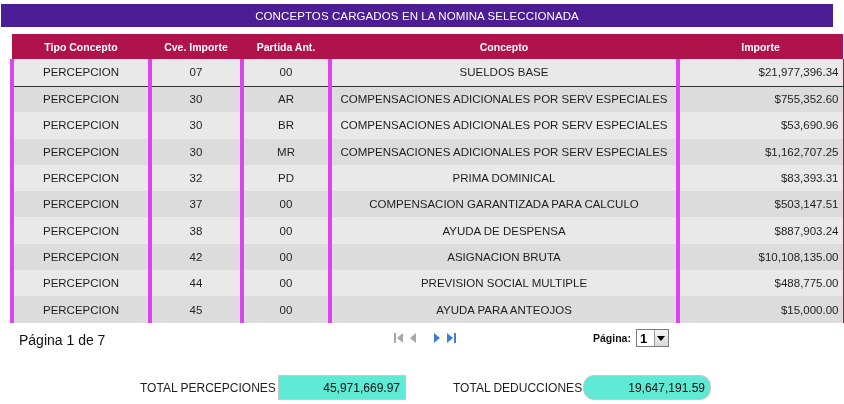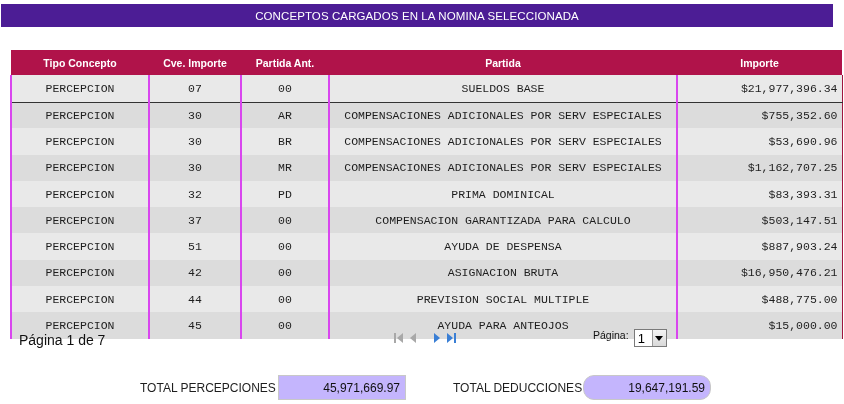--- a/index.html
+++ b/index.html
@@ -7,60 +7,60 @@
   body { font-family: "Liberation Sans", "DejaVu Sans", sans-serif; color: #222; position: relative; }
 
   .title-bar {
     position: absolute; left: 1px; top: 4px; width: 832px; height: 23px;
     background: #4c1d95; color: #ffffff; font-size: 11.5px;
     display: flex; align-items: center; justify-content: center;
     letter-spacing: 0.1px;
   }
 
   table.grid {
-    position: absolute; left: 10px; top: 50px; width: 831px;
+    position: absolute; left: 10px; top: 34px; width: 831px;
     border-collapse: collapse; table-layout: fixed; font-size: 11.5px;
   }
   table.grid th {
     background: #b0134a; color: #ffffff; font-weight: bold; font-size: 10.5px;
     height: 25px; text-align: center; padding: 0 4px;
   }
   table.grid td {
     height: 26.3px; text-align: center; padding: 0 6px;
-    border-left: 2px solid #d946ef; border-right: 1px solid #a0163f;
-    white-space: nowrap; color: #1e1e1e; font-family: Liberation Mono, monospace;
+    border-left: 4px solid #d946ef; border-right: 1px solid #a0163f;
+    white-space: nowrap; color: #1e1e1e;
   }
   table.grid tr.row-odd td { background: #e9e9e9; }
   table.grid tr.row-even td { background: #dcdcdc; }
   table.grid tr.first-row td { border-bottom: 1.5px solid #333; height: 27px; }
   table.grid td.num { text-align: right; padding-right: 4px; }
 
   .pager-info { position: absolute; left: 19px; top: 332px; font-size: 14px; color: #111; }
 
   .pager-nav { position: absolute; left: 392px; top: 330px; height: 16px; display: flex; align-items: center; }
   .pager-btn { width: 14px; height: 14px; display: flex; align-items: center; justify-content: center; margin-right: 0px; }
   .pager-btn.gap { margin-left: 10px; }
   .pager-btn svg { display: block; }
 
-  .page-select-wrap { position: absolute; left: 593px; top: 329px; display: flex; align-items: flex-start; font-size: 10.5px; }
+  .page-select-wrap { position: absolute; left: 593px; top: 329px; display: flex; align-items: center; font-size: 10.5px; font-weight: bold; }
   .page-select-label { margin-right: 5px; color: #111; }
   .page-select {
     width: 33px; height: 18px; border: 1px solid #7a7a7a; background: #fff;
     display: flex; align-items: center; font-size: 13px;
   }
   .page-select .val { flex: 1; padding-left: 3px; color: #000; }
   .page-select .arrow {
     width: 14px; height: 16px; background: linear-gradient(#f4f4f4, #d9d9d9);
     border-left: 1px solid #9a9a9a; display: flex; align-items: center; justify-content: center;
   }
 
   .total-label { position: absolute; top: 381px; font-size: 12px; color: #1e1e1e; }
   .total-box {
     position: absolute; top: 375px; height: 25px; width: 128px;
-    border: 1px solid #c8c8c8; background: #c4b5fd; font-size: 12px;
+    border: 1px solid #c8c8c8; background: #5eead4; font-size: 12px;
     display: flex; align-items: center; justify-content: flex-end; padding-right: 5px; color: #111;
   }
 </style>
 </head>
 <body>
 
 <div class="title-bar">CONCEPTOS CARGADOS EN LA NOMINA SELECCIONADA</div>
 
 <table class="grid">
   <colgroup>
@@ -68,21 +68,21 @@
       <col style="width:92px">
       <col style="width:88px">
       <col style="width:348px">
       <col style="width:165px">
   </colgroup>
   <thead>
     <tr>
       <th>Tipo Concepto</th>
       <th>Cve. Importe</th>
       <th>Partida Ant.</th>
-      <th>Partida</th>
+      <th>Concepto</th>
       <th>Importe</th>
     </tr>
   </thead>
   <tbody>
     <tr class="row-odd first-row">
       <td>PERCEPCION</td>
       <td>07</td>
       <td>00</td>
       <td>SUELDOS BASE</td>
       <td class="num">$21,977,396.34</td>
@@ -117,31 +117,31 @@
     </tr>
     <tr class="row-even">
       <td>PERCEPCION</td>
       <td>37</td>
       <td>00</td>
       <td>COMPENSACION GARANTIZADA PARA CALCULO</td>
       <td class="num">$503,147.51</td>
     </tr>
     <tr class="row-odd">
       <td>PERCEPCION</td>
-      <td>51</td>
+      <td>38</td>
       <td>00</td>
       <td>AYUDA DE DESPENSA</td>
       <td class="num">$887,903.24</td>
     </tr>
     <tr class="row-even">
       <td>PERCEPCION</td>
       <td>42</td>
       <td>00</td>
       <td>ASIGNACION BRUTA</td>
-      <td class="num">$16,950,476.21</td>
+      <td class="num">$10,108,135.00</td>
     </tr>
     <tr class="row-odd">
       <td>PERCEPCION</td>
       <td>44</td>
       <td>00</td>
       <td>PREVISION SOCIAL MULTIPLE</td>
       <td class="num">$488,775.00</td>
     </tr>
     <tr class="row-even">
       <td>PERCEPCION</td>

